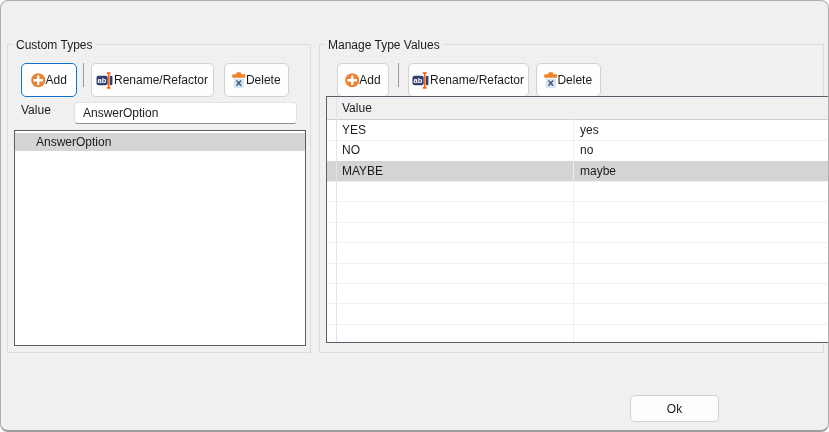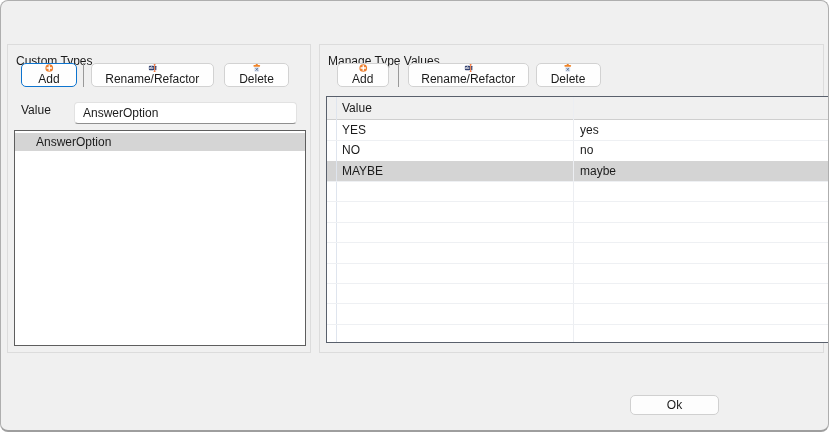--- a/index.html
+++ b/index.html
@@ -6,26 +6,26 @@
   html,body { width:829px; height:432px; background:#ffffff; font-family:"Liberation Sans", sans-serif; }
   .dlg { position:absolute; left:0; top:0; width:829px; height:432px;
          border:1px solid #aeaeae; border-bottom:2px solid #9e9e9e; border-radius:8px;
          background:#f0f0f0; overflow:hidden; }
   .titlebar { position:absolute; left:0; top:0; width:100%; height:33px; background:#eef3f9; }
   .logo { position:absolute; left:9px; top:5.5px; font-size:14px; font-weight:bold; color:#f4520e; letter-spacing:-0.5px; }
   .title { position:absolute; left:30px; top:9px; font-size:12px; color:#1b1b1b; }
   .close { position:absolute; left:805px; top:6px; }
 
   .grp { position:absolute; border:1px solid #dcdcdc; }
-  .grp .lbl { position:absolute; top:-7px; left:4px; background:#f0f0f0; padding:0 4px; font-size:12px; color:#1b1b1b; white-space:nowrap;margin-top:16px; }
+  .grp .lbl { position:absolute; top:-7px; left:4px; background:#f0f0f0; padding:0 4px; font-size:12px; color:#1b1b1b; white-space:nowrap; }
   #grpL { left:6px; top:43px; width:304px; height:309px; }
   #grpR { left:318px; top:43px; width:505px; height:309px; }
 
-  .btn { position:absolute; top:62px; height:24px; background:#fefefe; border:1px solid #d2d2d2; border-radius:5px;
-         display:flex; align-items:center; justify-content:center; gap:0; font-size:12px; color:#1b1b1b;flex-direction:column; }
+  .btn { position:absolute; top:62px; height:34px; background:#fefefe; border:1px solid #d2d2d2; border-radius:5px;
+         display:flex; align-items:center; justify-content:center; gap:0; font-size:12px; color:#1b1b1b; }
   .btn.focus { border:1.5px solid #0d74cf; }
   .vsep { position:absolute; width:1.2px; height:24px; background:#999999; top:62px; }
 
   .namelbl { position:absolute; left:20px; top:102px; font-size:12px; color:#1b1b1b; }
   .input { position:absolute; left:73px; top:101px; width:223px; height:22px; background:#ffffff;
            border:1px solid #e2e2e2; border-bottom:1px solid #8f8f8f; border-radius:4px;
            display:flex; align-items:center; padding-left:8px; padding-bottom:1px; font-size:12px; color:#1b1b1b; }
 
   .listbox { position:absolute; left:13px; top:129px; width:292px; height:216px; background:#ffffff;
              border:1.5px solid #5e5e5e; }
@@ -34,21 +34,21 @@
 
   .table { position:absolute; left:325px; top:95px; width:514px; height:247px; background:#ffffff;
            border:1.5px solid #59606c; }
   .thead { position:absolute; left:0; top:0; width:100%; height:22.8px; background:#f0f0f0; border-bottom:1px solid #cfcfcf; }
   .rowhdrline { position:absolute; left:9px; top:0; width:1px; height:100%; background:#dfe5ee; }
   .colline { position:absolute; left:246px; top:0; width:1px; height:100%; background:#eceef2; }
   .hline { position:absolute; left:0; width:100%; height:1px; background:#eef0f3; }
   .selrow { position:absolute; left:0; top:64px; width:100%; height:20.4px; background:#d4d4d4; }
   .cell { position:absolute; height:20.4px; display:flex; align-items:center; font-size:12px; color:#1b1b1b; white-space:nowrap; }
 
-  .okbtn { position:absolute; top:394px; height:20px; background:#fdfdfd; border:1px solid #d0d0d0; border-radius:5px;
+  .okbtn { position:absolute; top:394px; height:27px; background:#fdfdfd; border:1px solid #d0d0d0; border-radius:5px;
            display:flex; align-items:center; justify-content:center; font-size:12px; color:#1b1b1b; }
 </style>
 </head>
 <body>
 <div class="dlg">
 
   <div class="grp" id="grpL">
       <span class="lbl">Custom Types</span>
     </div>
   <div class="btn focus" style="left:20px; width:56px;">

